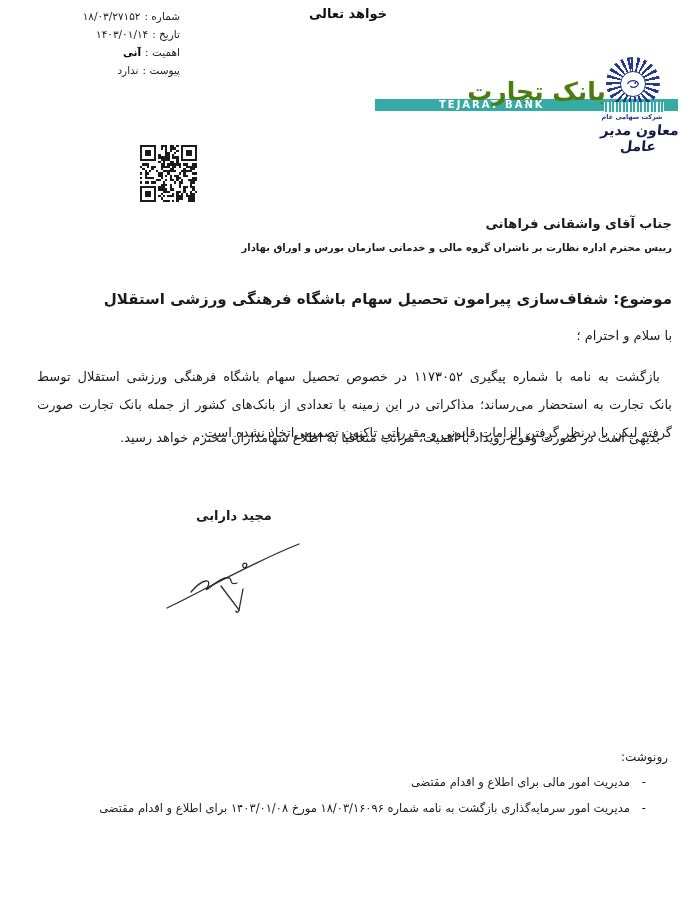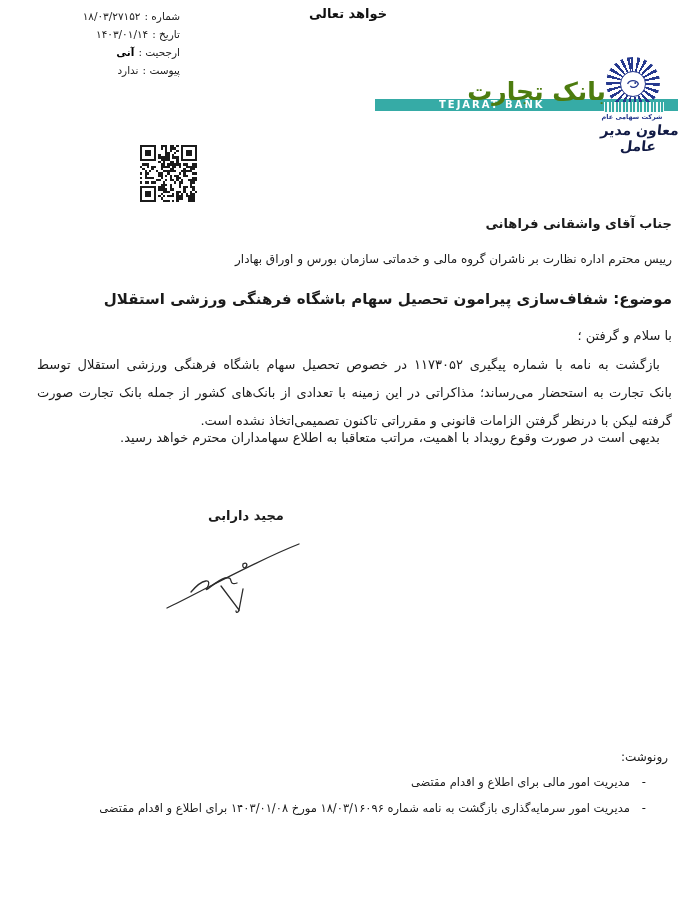--- a/index.html
+++ b/index.html
@@ -33,50 +33,50 @@
   .company-type{position:absolute;top:113px;left:596px;width:72px;direction:rtl;text-align:center;
         font-size:6.5px;color:#26398e;font-weight:700;}
   .role-title{position:absolute;top:122px;left:585px;width:108px;direction:rtl;text-align:center;
         font-size:14px;font-weight:700;color:#121b45;transform:skewX(-6deg);}
   
   .qr{position:absolute;top:145px;left:140px;width:57px;height:57px;}
   .qr svg{display:block;width:57px;height:57px;}
   
   .rtl{direction:rtl;}
   .recipient1{position:absolute;top:216px;right:28px;font-size:13px;font-weight:700;white-space:nowrap;margin-left:32px;}
-  .recipient2{position:absolute;top:252px;right:28px;font-size:12px;font-weight:400;white-space:nowrap;}
+  .recipient2{position:absolute;top:242px;right:28px;font-size:10px;font-weight:700;white-space:nowrap;}
   .subject{position:absolute;top:290px;right:28px;font-size:15px;font-weight:700;white-space:nowrap;}
   .salutation{position:absolute;top:328px;right:28px;font-size:13px;}
   .bodyblock{position:absolute;top:351px;right:28px;left:37px;font-size:13px;line-height:28px;}
   .jline{direction:rtl;text-align:justify;text-align-last:justify;white-space:nowrap;}
-  .line-indent{text-indent:12px;}
+  .line-indent{text-indent:12px;margin-top:12px;}
   .line-plain{direction:rtl;text-align:right;}
   .closing{position:absolute;top:430px;right:28px;left:37px;direction:rtl;text-align:right;
            font-size:13px;text-indent:12px;}
   
-  .sig-name{position:absolute;top:508px;left:196px;width:100px;direction:rtl;text-align:center;
+  .sig-name{position:absolute;top:508px;left:196px;width:100px;direction:rtl;text-align:left;
             font-size:13px;font-weight:700;}
   .sig-draw{position:absolute;top:534px;left:163px;}
   
   .fn-label{position:absolute;top:750px;right:32px;direction:rtl;font-size:12px;}
   .fn-items{position:absolute;top:769px;right:54px;direction:rtl;font-size:11.5px;line-height:26px;}
   .fn-item{white-space:nowrap;text-align:right;}
   .fn-dash{margin-inline-end:12px;}
   
   .doc-id{position:absolute;top:934px;left:84px;direction:rtl;font-size:16px;color:#333;white-space:nowrap;}
 </style>
 </head>
 <body>
 
 <div class="page">
 
   <div class="meta">
     <div class="meta-row"><span class="meta-label">شماره :</span><span class="meta-value">۱۸/۰۳/۲۷۱۵۲</span></div>
     <div class="meta-row"><span class="meta-label">تاریخ :</span><span class="meta-value">۱۴۰۳/۰۱/۱۴</span></div>
-    <div class="meta-row"><span class="meta-label">ارجحیت :</span><span class="meta-value">آنی</span></div>
+    <div class="meta-row"><span class="meta-label">اهمیت :</span><span class="meta-value">آنی</span></div>
     <div class="meta-row"><span class="meta-label">پیوست :</span><span class="meta-value">ندارد</span></div>
   </div>
 
   <div class="besmele">خواهد تعالی</div>
 
   <div class="logo-bar">
     <span class="bar-en">TEJARAT BANK</span>
   </div>
   <div class="logo-fa">بانک تجارت</div>
   <div class="emblem">
@@ -313,21 +313,21 @@
         <rect x="1" y="19" width="5" height="5" fill="#fff"></rect>
         <rect x="2" y="20" width="3" height="3" fill="#1b1b1b"></rect>
       </svg>
     </div>
 
   <div class="recipient1 rtl">جناب آقای واشقانی فراهانی</div>
   <div class="recipient2 rtl">رییس محترم اداره نظارت بر ناشران گروه مالی و خدماتی سازمان بورس و اوراق بهادار</div>
 
   <div class="subject rtl">موضوع: شفاف‌سازی پیرامون تحصیل سهام باشگاه فرهنگی ورزشی استقلال</div>
 
-  <div class="salutation rtl">با سلام و گرفتن ؛</div>
+  <div class="salutation rtl">با سلام و احترام ؛</div>
   <div class="bodyblock">
     <div class="jline line-indent">بازگشت به نامه با شماره پیگیری ۱۱۷۳۰۵۲ در خصوص تحصیل سهام باشگاه فرهنگی ورزشی استقلال توسط</div>
     <div class="jline">بانک تجارت به استحضار می‌رساند؛ مذاکراتی در این زمینه با تعدادی از بانک‌های کشور از جمله بانک تجارت صورت</div>
     <div class="line-plain">گرفته لیکن با درنظر گرفتن الزامات قانونی و مقرراتی تاکنون تصمیمی‌اتخاذ نشده است.</div>
   </div>
   <div class="closing">بدیهی است در صورت وقوع رویداد با اهمیت، مراتب متعاقبا به اطلاع سهامداران محترم خواهد رسید.</div>
 
   <div class="sig-name">مجید دارابی</div>
   <div class="sig-draw">
     <svg width="140" height="80" viewBox="0 0 140 80" aria-hidden="true">

